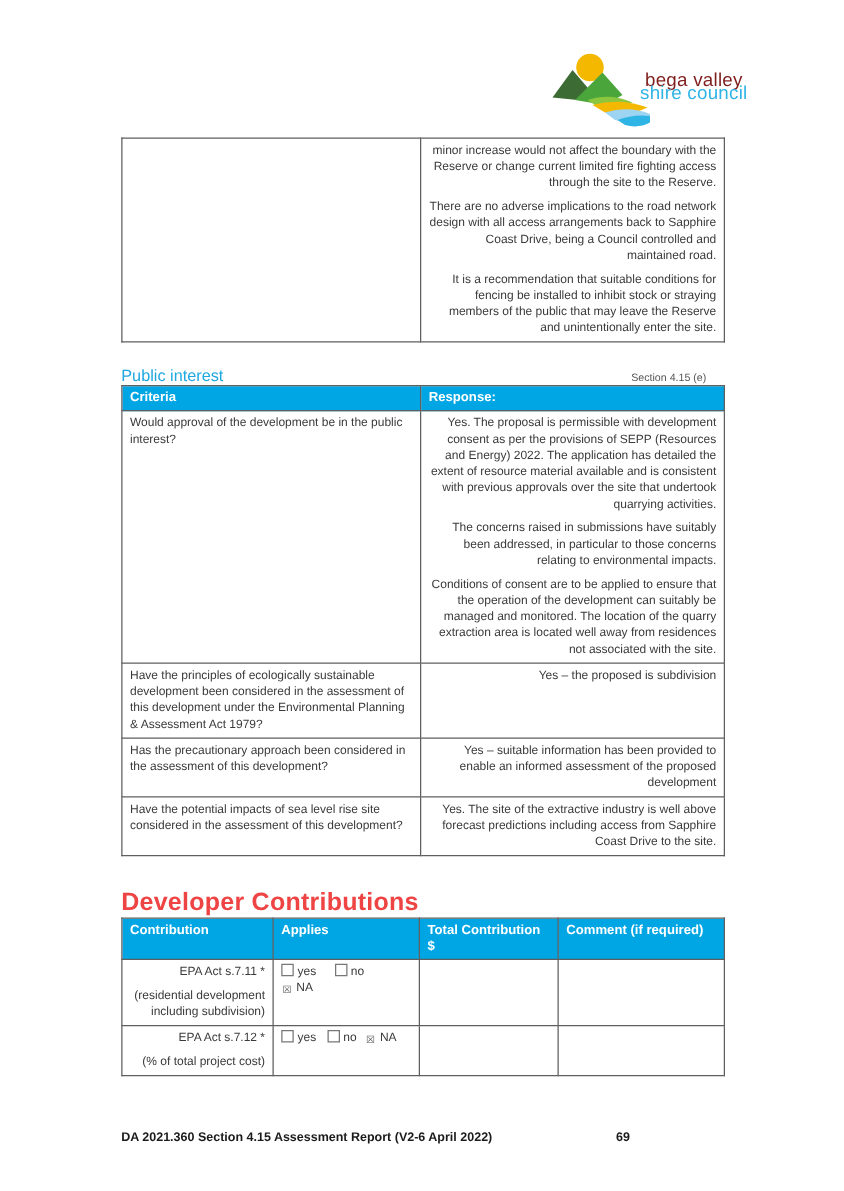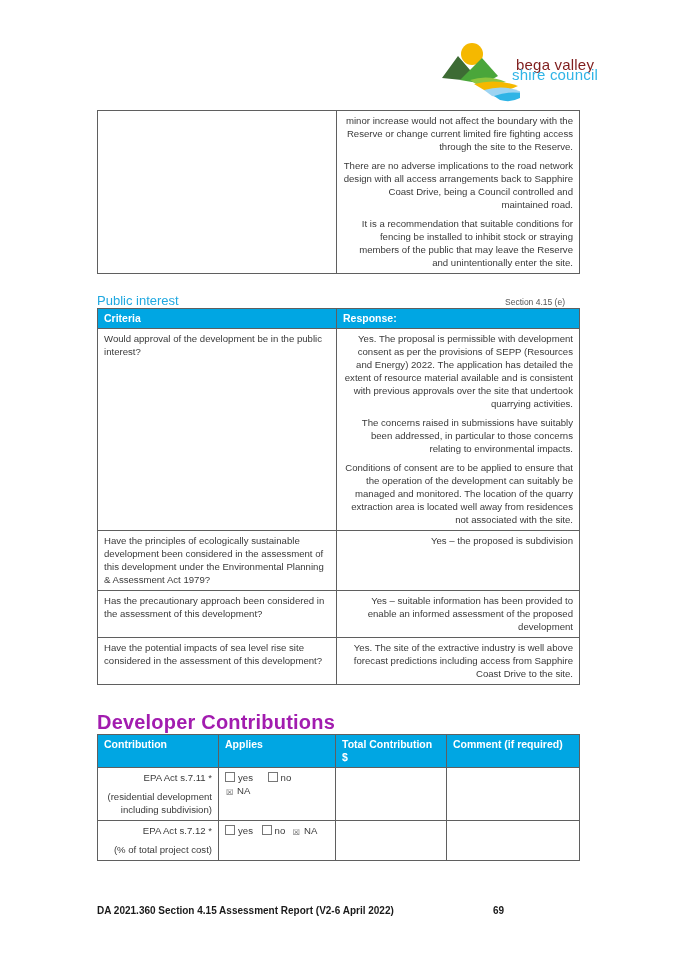--- a/index.html
+++ b/index.html
@@ -10,21 +10,21 @@
   table { border-collapse: collapse; position: absolute; left: 97px; width: 483px; font-size: 9.6px; line-height: 13px; }
   td, th { border: 1.5px solid #5f5f5f; vertical-align: top; padding: 3px 6px 4px 6px; text-align: left; }
   th { background: #00a6e3; color: #ffffff; font-weight: bold; font-size: 10.5px; padding: 3px 6px; margin-top: 48px; }
   td p { margin: 0 0 6px 0; text-align: right; }
   td p:last-child { margin-bottom: 0; }
   .t-top { top: 110px; }
   .t-top td { height: auto; }
   .h-public { position: absolute; left: 97px; top: 293px; font-size: 13px; font-weight: normal; color: #1fa8e0; }
   .sec-ref { position: absolute; left: 505px; top: 297px; font-size: 8.5px; color: #555; }
   .t-public { top: 308px; }
-  .h-dev { position: absolute; left: 97px; top: 711px; font-size: 20px; font-weight: bold; color: #a21caf; letter-spacing: 0.2px; }
+  .h-dev { position: absolute; left: 97px; top: 711px; font-size: 20px; font-weight: bold; color: #ef4444; letter-spacing: 0.2px; }
   .t-dev { top: 734px; }
   .cb { display: inline-block; margin-right: 12px; white-space: nowrap; }
   .box { display: inline-block; width: 8px; height: 8px; border: 1px solid #777; vertical-align: -1px; margin-right: 3px; font-size: 8px; line-height: 8px; text-align: center; color: #555; }
   .footer { position: absolute; left: 97px; top: 905px; width: 407px; font-size: 10px; font-weight: bold; color: #1a1a1a; display: flex; justify-content: space-between; }
 </style>
 </head>
 <body>
 
 <div class="logo">
   <svg width="80" height="70" viewBox="0 0 80 70">

